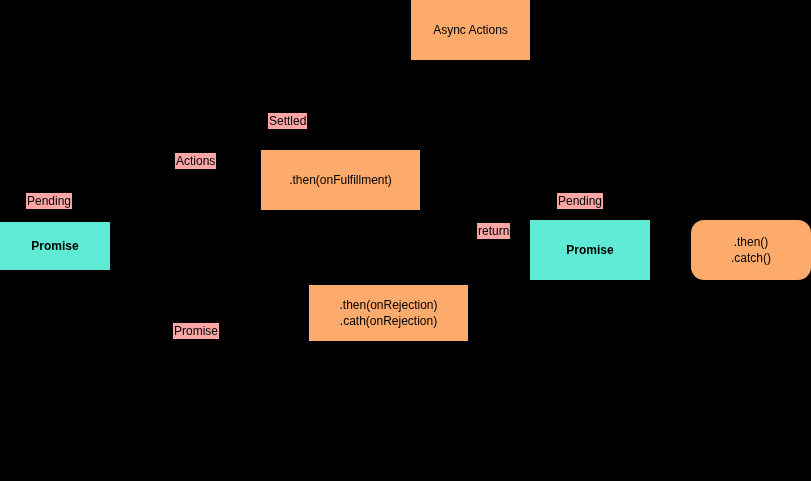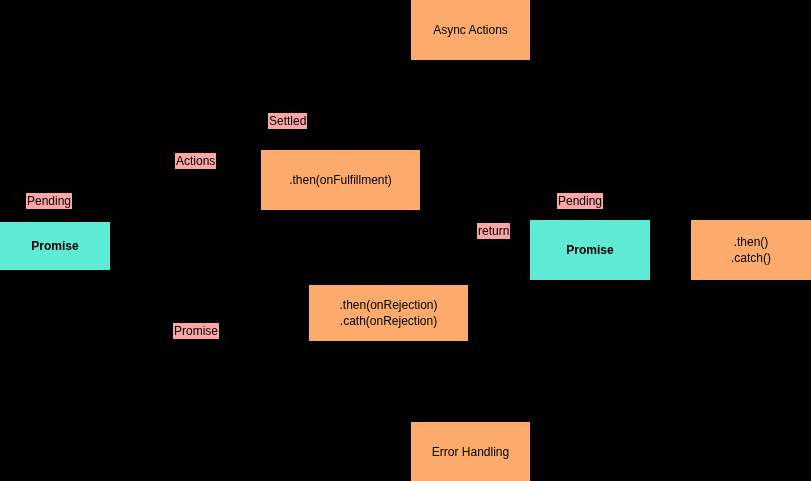--- a/index.html
+++ b/index.html
@@ -76,28 +76,25 @@
 
   <div class="node orange" style="left:261px; top:285px; width:159px; height:56px;margin-left:48px;">
     <span>.then(onRejection)
 .cath(onRejection)</span>
   </div>
 
   <div class="node blue" style="left:530px; top:220px; width:120px; height:60px;">
     <span>Promise</span>
   </div>
 
-  <div class="node orange" style="left:691px; top:220px; width:120px; height:60px;">
+  <div class="node orange" style="left:691px; top:220px; width:120px; height:60px;border-radius:13px;">
     <span>.then()
 .catch()</span>
   </div>
 
-  <div class="node orange" style="left:411px; top:422px; width:119px; height:59px;">
-    <span>Error Handling</span>
-  </div>
 
   <div class="edge-label" style="left:268px; top:113px;">
     <span>Settled</span>
   </div>
 
   <div class="edge-label" style="left:175px; top:153px;">
     <span>Actions</span>
   </div>
 
   <div class="edge-label" style="left:26px; top:193px;">

